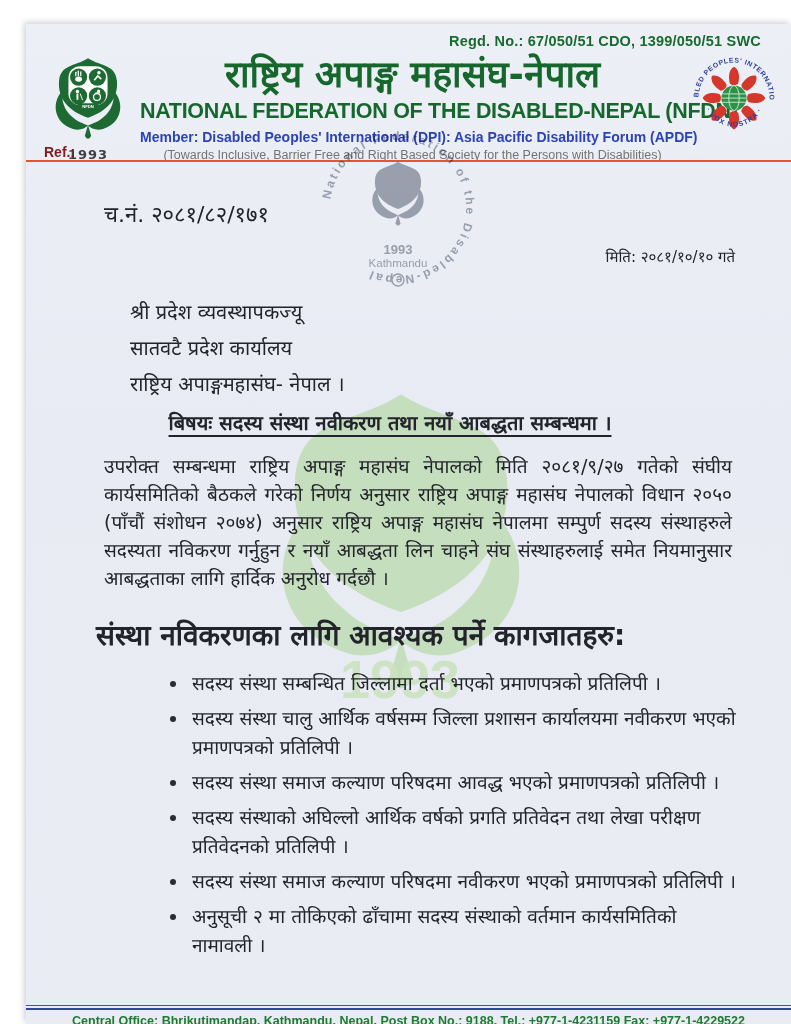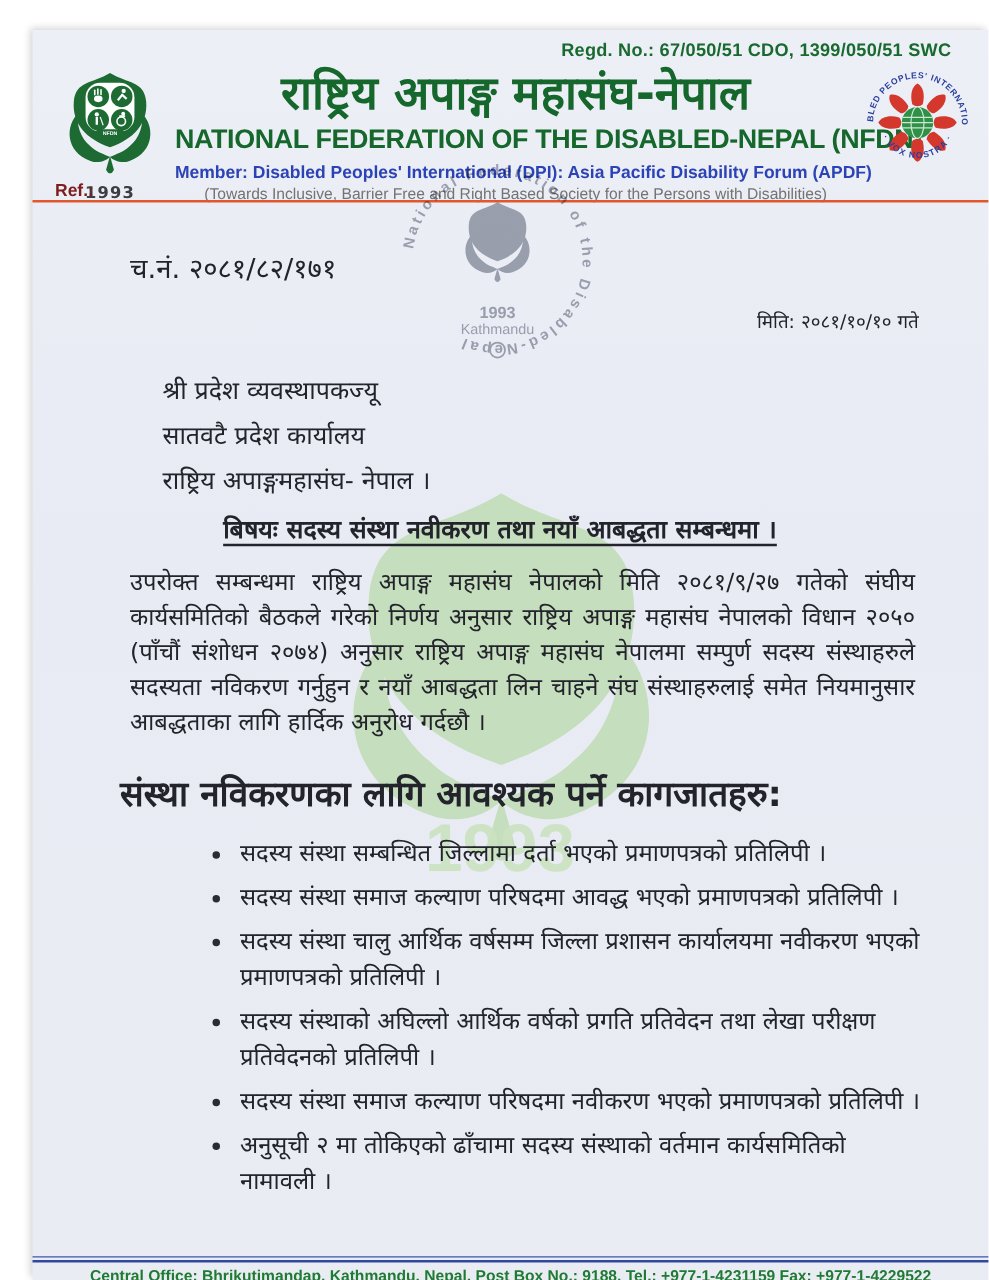--- a/index.html
+++ b/index.html
@@ -56,21 +56,21 @@
   }
   .watermark-year{
     position:absolute;left:300px;top:648px;width:200px;z-index:1;text-align:center;
     font-family:"Liberation Sans",sans-serif;font-weight:bold;font-size:54px;color:#cbe3c0;opacity:.9;
   }
   
   .letter-number{position:absolute;left:104px;top:198px;font-size:22px;z-index:2;}
   .letter-date{position:absolute;right:56px;top:246px;font-size:15px;z-index:2;}
   .address{position:absolute;left:130px;top:294px;font-size:20px;line-height:36px;z-index:2;}
   .subject{
-    position:absolute;left:85px;top:409px;width:630px;text-align:center;z-index:2;
+    position:absolute;left:75px;top:409px;width:630px;text-align:center;z-index:2;
     font-size:20px;font-weight:bold;
     text-decoration:underline;text-underline-offset:5px;text-decoration-thickness:1.5px;
   }
   .body-par{
     position:absolute;left:104px;top:452px;width:628px;z-index:2;
     font-size:19px;line-height:28px;text-align:justify;
   }
   .docs-heading{position:absolute;left:96px;top:615px;z-index:2;font-size:28px;font-weight:bold;}
   .doc-list{position:absolute;left:148px;top:653px;width:578px;z-index:2;margin:16px;padding:0;list-style:none;}
   .doc-list li{
@@ -217,22 +217,22 @@
   </div>
 
   <div class="subject">बिषयः सदस्य संस्था नवीकरण तथा नयाँ आबद्धता सम्बन्धमा ।</div>
 
   <div class="body-par">उपरोक्त सम्बन्धमा राष्ट्रिय अपाङ्ग महासंघ नेपालको मिति २०८१/९/२७ गतेको संघीय कार्यसमितिको बैठकले गरेको निर्णय अनुसार राष्ट्रिय अपाङ्ग महासंघ नेपालको विधान २०५० (पाँचौं संशोधन २०७४) अनुसार राष्ट्रिय अपाङ्ग महासंघ नेपालमा सम्पुर्ण सदस्य संस्थाहरुले सदस्यता नविकरण गर्नुहुन र नयाँ आबद्धता लिन चाहने संघ संस्थाहरुलाई समेत नियमानुसार आबद्धताका लागि हार्दिक अनुरोध गर्दछौ ।</div>
 
   <div class="docs-heading">संस्था नविकरणका लागि आवश्यक पर्ने कागजातहरु:</div>
 
   <ul class="doc-list">
     <li><span class="bullet-dot"></span><span>सदस्य संस्था सम्बन्धित जिल्लामा दर्ता भएको प्रमाणपत्रको प्रतिलिपी ।</span></li>
+    <li><span class="bullet-dot"></span><span>सदस्य संस्था चालु आर्थिक वर्षसम्म जिल्ला प्रशासन कार्यालयमा नवीकरण भएको प्रमाणपत्रको प्रतिलिपी ।</span></li>
     <li><span class="bullet-dot"></span><span>सदस्य संस्था समाज कल्याण परिषदमा आवद्ध भएको प्रमाणपत्रको प्रतिलिपी ।</span></li>
-    <li><span class="bullet-dot"></span><span>सदस्य संस्था चालु आर्थिक वर्षसम्म जिल्ला प्रशासन कार्यालयमा नवीकरण भएको प्रमाणपत्रको प्रतिलिपी ।</span></li>
     <li><span class="bullet-dot"></span><span>सदस्य संस्थाको अघिल्लो आर्थिक वर्षको प्रगति प्रतिवेदन तथा लेखा परीक्षण प्रतिवेदनको प्रतिलिपी ।</span></li>
     <li><span class="bullet-dot"></span><span>सदस्य संस्था समाज कल्याण परिषदमा नवीकरण भएको प्रमाणपत्रको प्रतिलिपी ।</span></li>
     <li><span class="bullet-dot"></span><span>अनुसूची २ मा तोकिएको ढाँचामा सदस्य संस्थाको वर्तमान कार्यसमितिको नामावली ।</span></li>
   </ul>
 
   <div class="footer-line-1"></div>
   <div class="footer-line-2"></div>
   <div class="footer-text">Central Office: Bhrikutimandap, Kathmandu, Nepal, Post Box No.: 9188, Tel.: +977-1-4231159 Fax: +977-1-4229522</div>
 </div>
 

